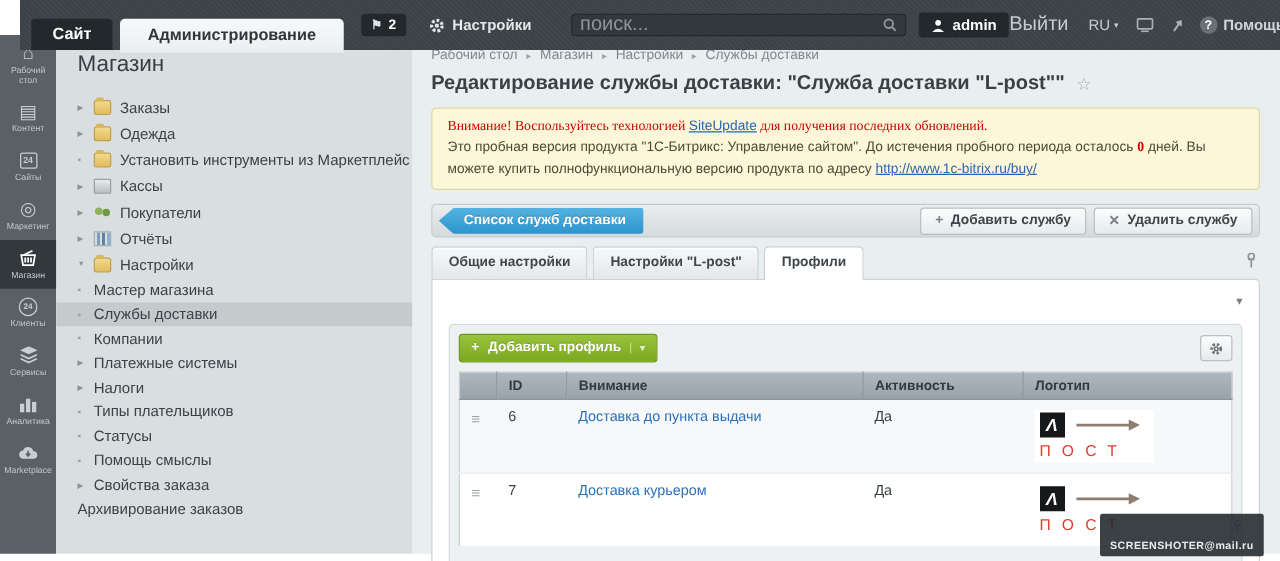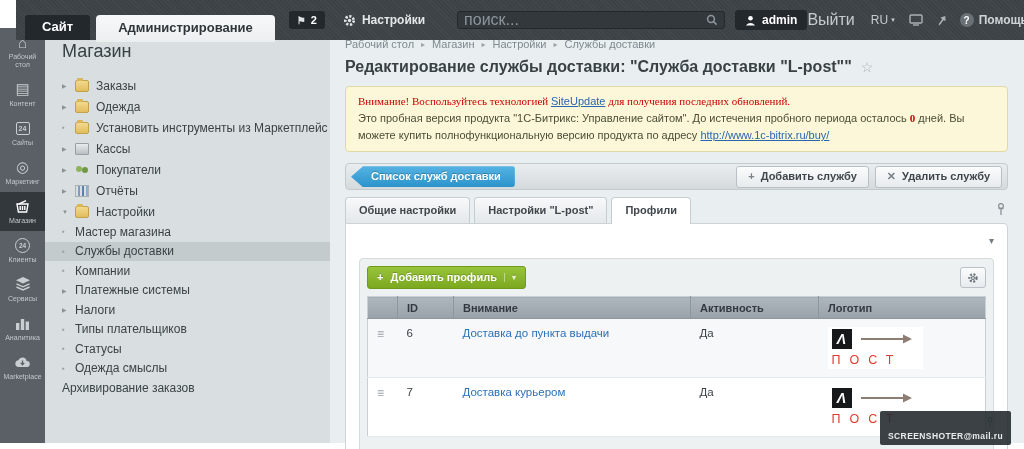--- a/index.html
+++ b/index.html
@@ -319,21 +319,25 @@
     <div class="mrow sub">
       <span class="caret leaf">▪</span>
       <span class="mlabel">Типы плательщиков</span>
     </div>
     <div class="mrow sub">
       <span class="caret leaf">▪</span>
       <span class="mlabel">Статусы</span>
     </div>
     <div class="mrow sub">
       <span class="caret leaf">▪</span>
-      <span class="mlabel">Одежда смыслы</span>
+      <span class="mlabel">Помощь смыслы</span>
+    </div>
+    <div class="mrow sub">
+      <span class="caret">▶</span>
+      <span class="mlabel">Свойства заказа</span>
     </div>
     <div class="mrow sub">
 
       <span class="mlabel">Архивирование заказов</span>
     </div>
 
   </div>
 
   <div class="main">
     <div class="breadcrumb">

